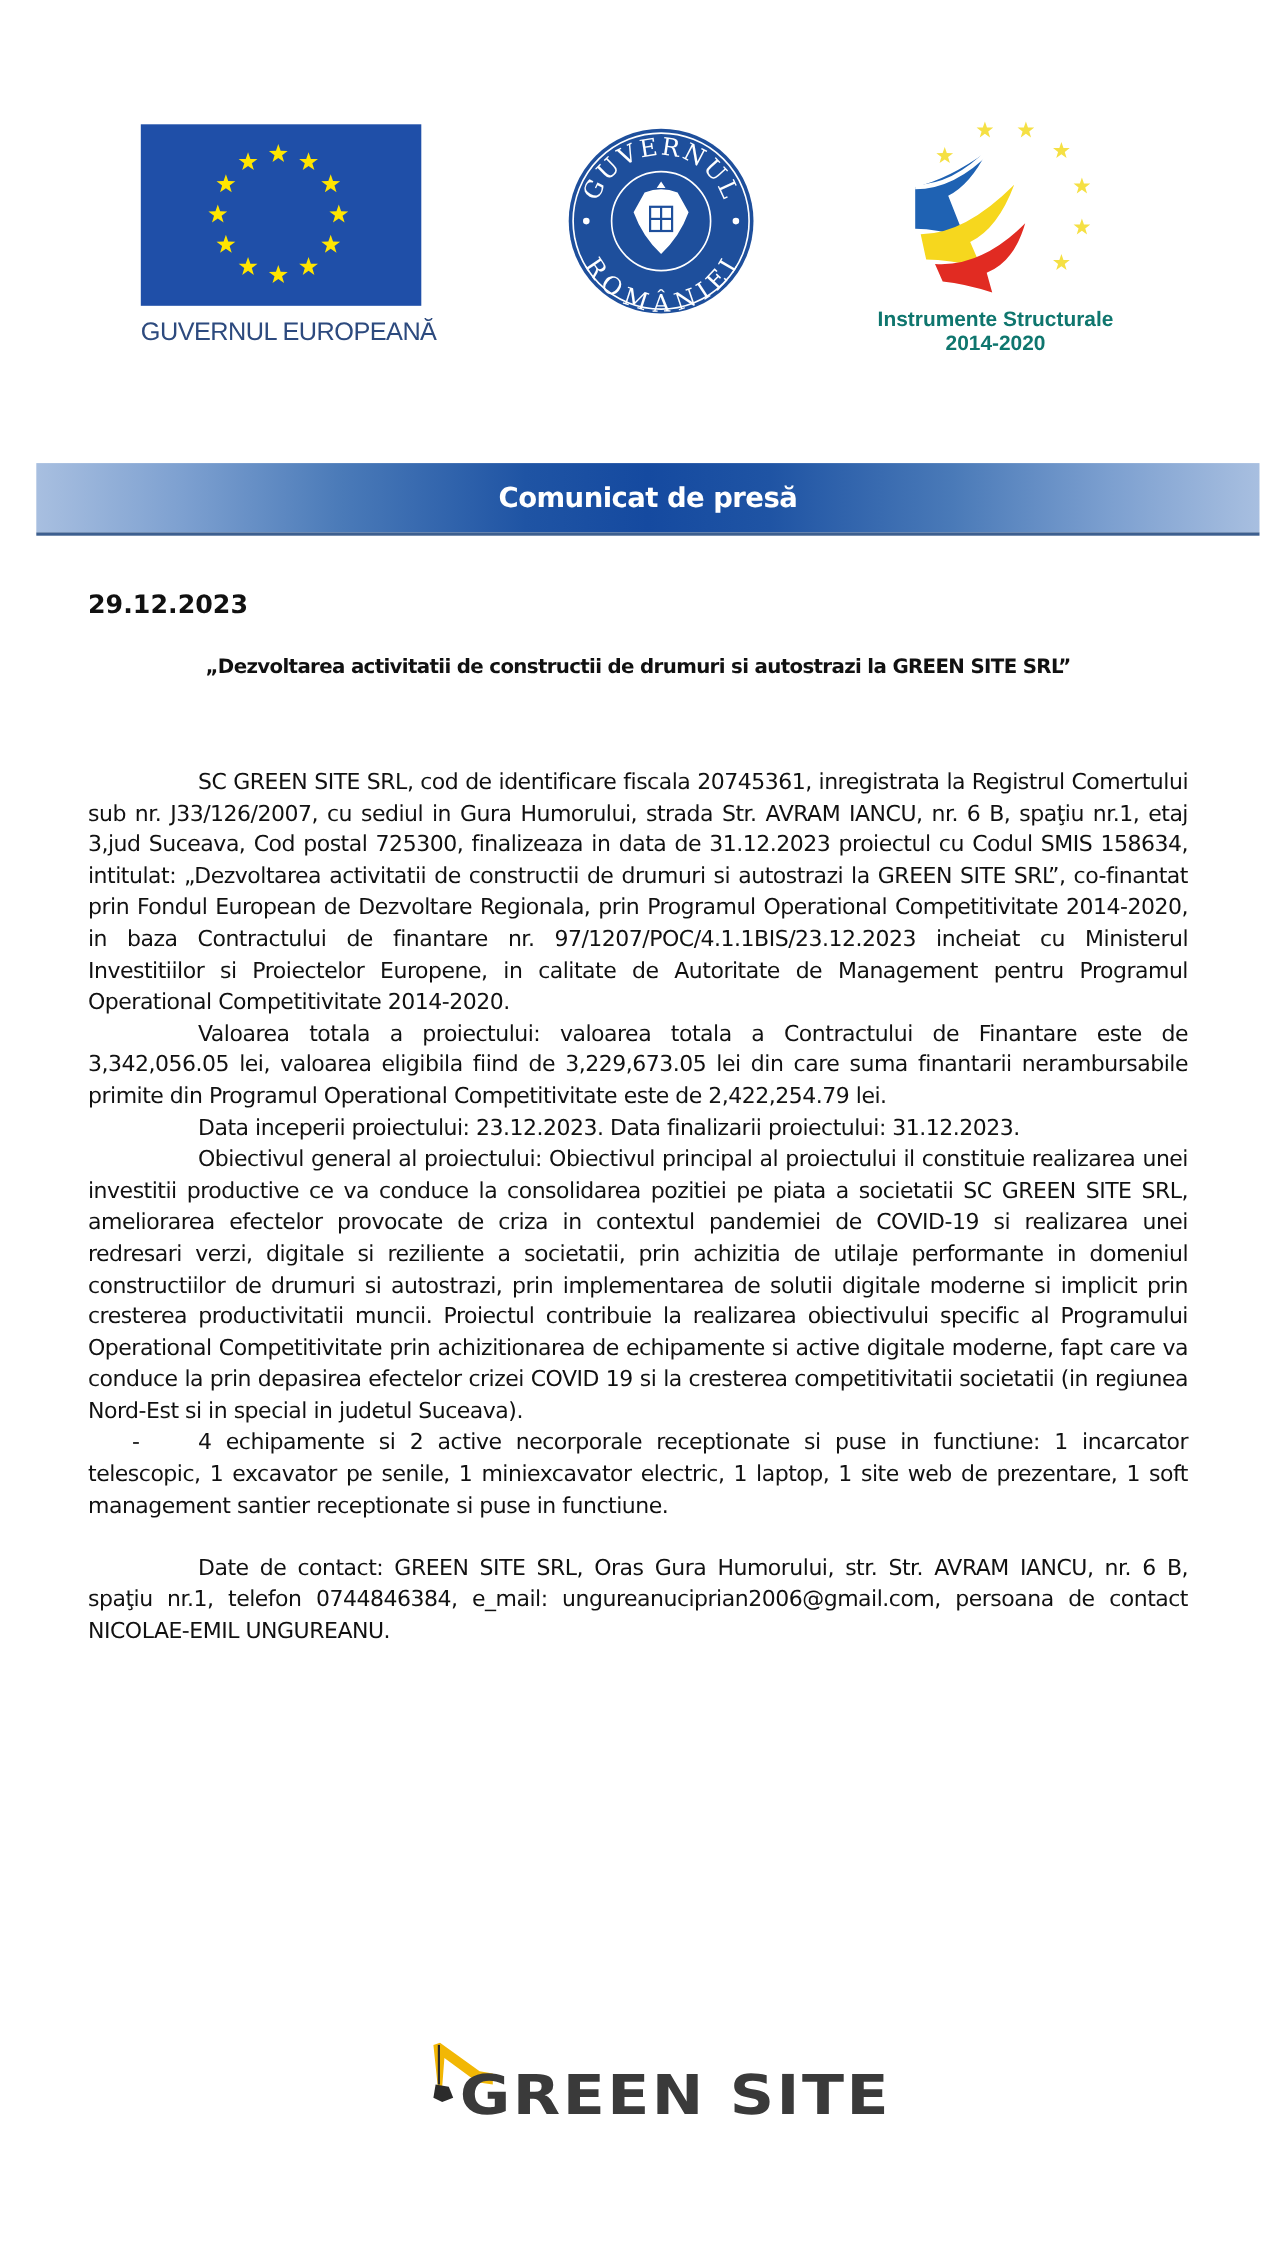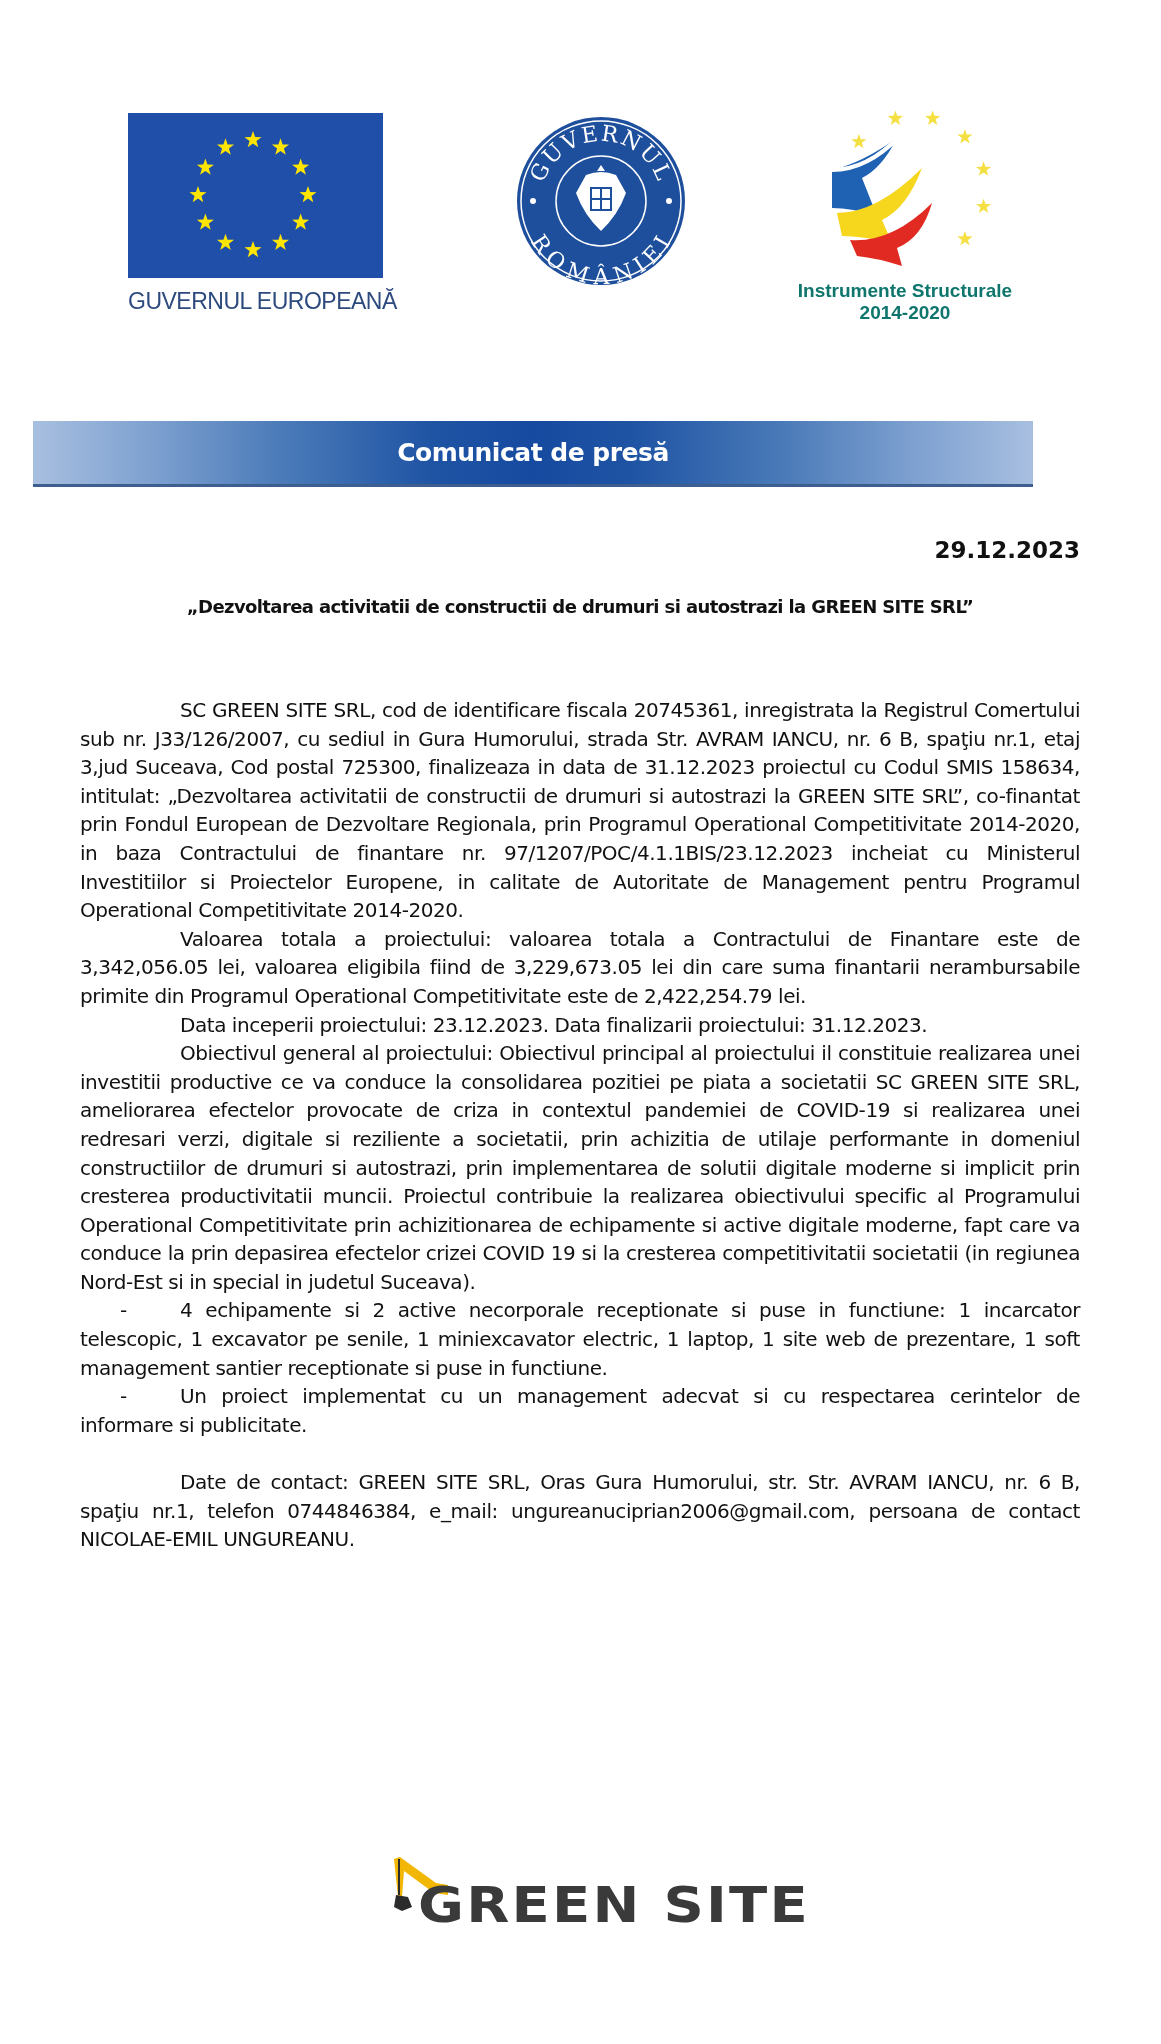--- a/index.html
+++ b/index.html
@@ -5,26 +5,26 @@
   html, body { margin:0; padding:0; background:#ffffff; }
   body { width:1161px; height:2044px; position:relative; overflow:hidden; font-family:"DejaVu Sans", sans-serif; color:#111; }
   .abs { position:absolute; }
   
   #eu-flag { left:128px; top:113px; width:255px; height:165px; background:#1f4fa8; }
   #eu-label { left:128px; top:288px; width:255px; text-align:center; font-family:"Liberation Sans", sans-serif; font-size:23px; color:#2d4a7e; letter-spacing:-0.5px; white-space:nowrap; }
   #gov-seal { left:516px; top:113px; width:170px; height:175px; }
   #is-logo { left:822px; top:108px; width:170px; height:168px; }
   #is-label { left:775px; top:280px; width:260px; text-align:center; font-family:"Liberation Sans", sans-serif; font-weight:bold; font-size:19px; line-height:22px; color:#0f766e; }
   
-  #banner { left:33px; top:421px; width:1000px; height:66px;
+  #banner { left:33px; top:421px; width:1112px; height:66px;
     background: linear-gradient(to right, #a8bfe0 0%, #7da0d0 12%, #4a7ab8 25%, #1f54a4 40%, #154aa0 50%, #1f54a4 60%, #4a7ab8 75%, #7da0d0 88%, #a8bfe0 100%);
     border-bottom:3px solid #3d5f8f; box-sizing:border-box; display:flex; align-items:center; justify-content:center; }
   #banner-title { color:#fff; font-family:"DejaVu Sans", sans-serif; font-size:25px; font-weight:bold; letter-spacing:-0.5px; }
   
-  #doc-date { left:80px; top:537px; width:1000px; text-align:right; font-weight:bold; font-size:23px; }
+  #doc-date { left:80px; top:537px; width:1000px; text-align:left; font-weight:bold; font-size:23px; }
   #doc-title { left:80px; top:591px; width:1000px; text-align:center; font-weight:bold; font-size:18px; line-height:31px; letter-spacing:-0.6px; }
   #doc-body { left:80px; top:696px; width:1000px; font-size:20px; line-height:28.6px; text-align:justify; letter-spacing:-0.45px; }
   #doc-body p { margin:0; text-indent:100px; }
   #doc-body p.bullet { text-indent:40px; }
   #doc-body p.bullet .dash { display:inline-block; width:60px; text-indent:0; }
   #doc-body p.gap { margin-top:28.6px; }
   
   #gs-logo { left:390px; top:1855px; width:380px; height:72px; }
   #gs-text { left:418px; top:1880px; font-family:"DejaVu Sans", sans-serif; font-weight:bold; font-size:50px; line-height:50px; color:#3a3a3a; letter-spacing:2px; transform:scaleX(1.12); transform-origin:left top; white-space:nowrap; }
 </style>
@@ -107,21 +107,20 @@
 
 <div id="doc-date" class="abs">29.12.2023</div>
 <div id="doc-title" class="abs">„Dezvoltarea activitatii de constructii de drumuri si autostrazi la GREEN SITE SRL”</div>
 
 <div id="doc-body" class="abs">
   <p>SC GREEN SITE SRL, cod de identificare fiscala 20745361, inregistrata la Registrul Comertului sub nr. J33/126/2007, cu sediul in Gura Humorului, strada Str. AVRAM IANCU, nr. 6 B, spaţiu nr.1, etaj 3,jud Suceava, Cod postal 725300, finalizeaza in data de 31.12.2023 proiectul cu Codul SMIS 158634,  intitulat: „Dezvoltarea activitatii de constructii de drumuri si autostrazi la GREEN SITE SRL”, co-finantat prin Fondul European de Dezvoltare Regionala, prin Programul Operational Competitivitate 2014-2020, in baza Contractului de finantare nr. 97/1207/POC/4.1.1BIS/23.12.2023 incheiat cu Ministerul Investitiilor si Proiectelor Europene, in calitate de Autoritate de Management pentru Programul Operational Competitivitate 2014-2020.</p>
   <p>Valoarea totala a proiectului: valoarea totala a Contractului de Finantare este de 3,342,056.05 lei, valoarea eligibila  fiind de 3,229,673.05 lei din care suma finantarii nerambursabile primite din Programul Operational Competitivitate este de 2,422,254.79 lei.</p>
   <p>Data inceperii proiectului: 23.12.2023. Data finalizarii proiectului: 31.12.2023.</p>
   <p>Obiectivul general al proiectului: Obiectivul principal al proiectului il constituie realizarea unei investitii productive ce va conduce la consolidarea pozitiei pe piata a societatii SC GREEN SITE SRL, ameliorarea efectelor provocate de criza in contextul pandemiei de COVID-19 si realizarea unei redresari verzi, digitale si reziliente a societatii, prin achizitia de utilaje performante in domeniul constructiilor de drumuri si autostrazi, prin implementarea de solutii digitale moderne si implicit prin cresterea productivitatii muncii. Proiectul contribuie la realizarea obiectivului specific al Programului Operational Competitivitate prin achizitionarea de echipamente si active digitale moderne, fapt care va conduce la prin depasirea efectelor crizei COVID 19 si la cresterea competitivitatii societatii (in regiunea Nord-Est si in special in judetul Suceava).</p>
   <p class="bullet"><span class="dash">-</span><span>4 echipamente si 2 active necorporale receptionate si puse in functiune: 1 incarcator telescopic, 1 excavator pe senile, 1 miniexcavator electric, 1 laptop, 1 site web de prezentare, 1 soft management santier receptionate si puse in functiune.</span></p>
-  <p class="bullet"><span class="dash">-</span><span>Un proiect implementat cu un management adecvat si cu respectarea cerintelor de informare si publicitate.</span></p>
   <p class="gap">Date de contact: GREEN SITE SRL, Oras Gura Humorului, str. Str. AVRAM IANCU, nr. 6 B, spaţiu nr.1, telefon 0744846384, e_mail:  ungureanuciprian2006@gmail.com, persoana de contact NICOLAE-EMIL UNGUREANU.</p>
 </div>
 
 <div id="gs-logo" class="abs">
   <svg width="60" height="72" viewBox="0 0 60 72">
     <path d="M4 4 L10 2 L46 28 L58 30 L58 40 L44 38 L14 16 L12 42 L8 42 Z" fill="#f2b705"></path>
     <path d="M6 40 L18 42 L22 52 L12 56 L4 52 Z" fill="#2b2b2b"></path>
     <rect x="8" y="4" width="2" height="36" fill="#2b2b2b"></rect>
   </svg>
 </div>

